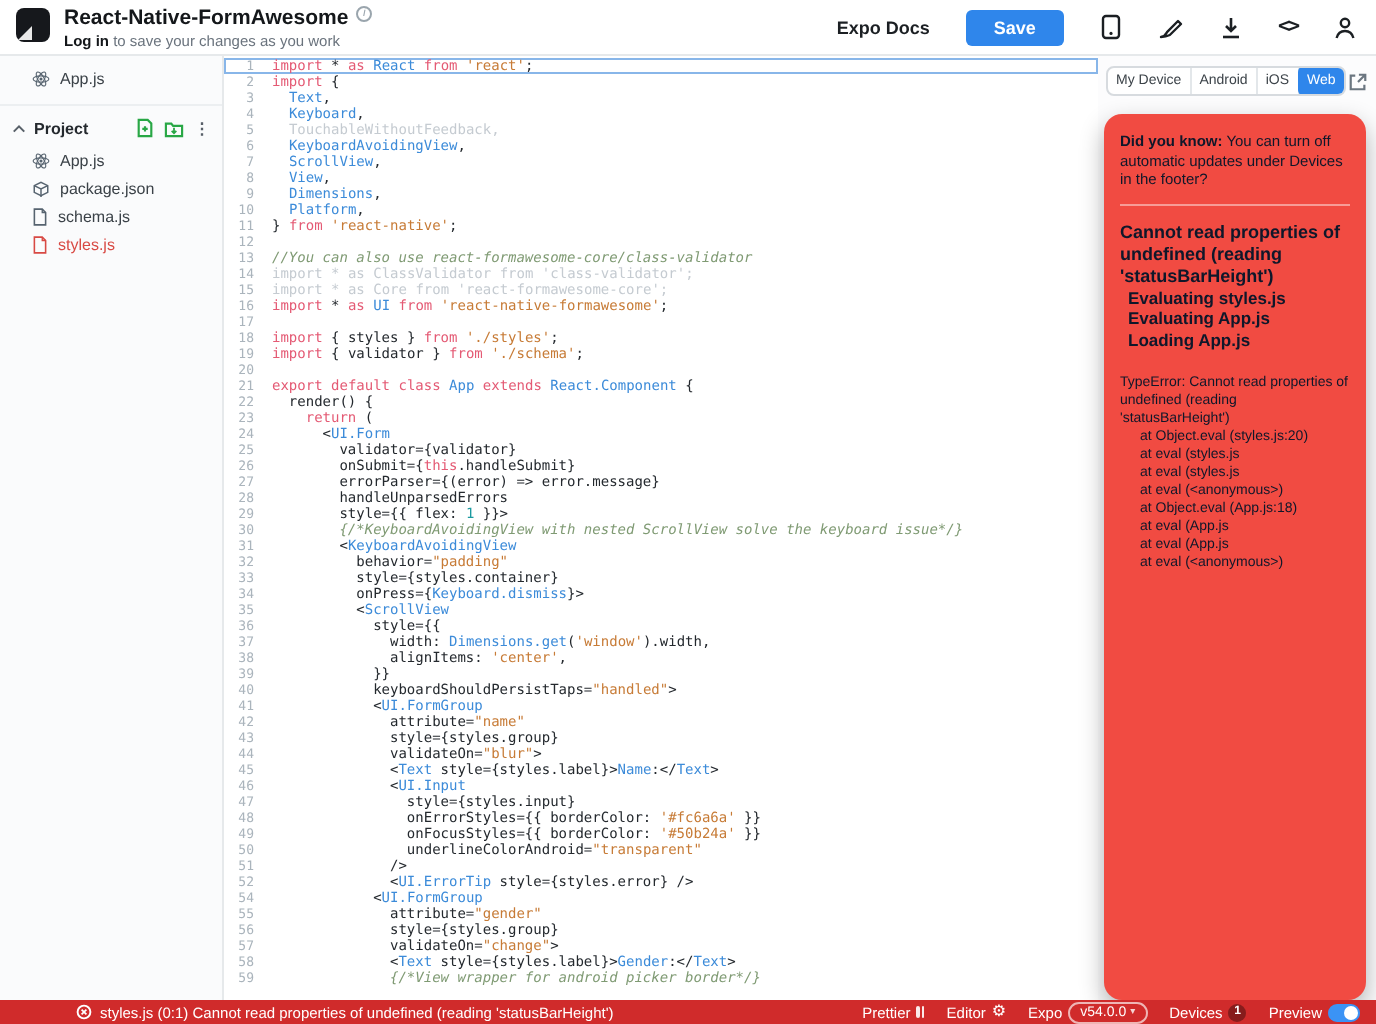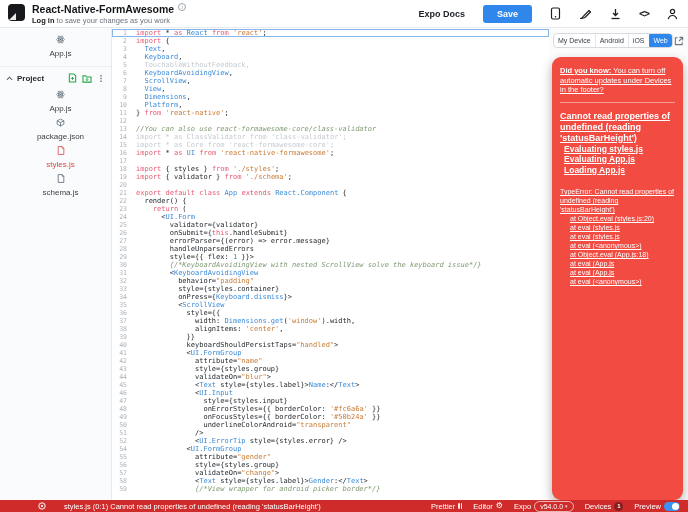--- a/index.html
+++ b/index.html
@@ -35,21 +35,21 @@
   aside { width:112px; flex:0 0 112px; background:#fafbfc; border-right:1px solid #e6e9eb;
           padding-top:3px; font-size:8px; color:#2f363c; }
   .sec-head { display:flex; align-items:center; gap:4px; padding:3px 6px; font-weight:bold;
               color:#24292e; cursor:pointer; }
   .sec-head .chev { color:#586069; display:flex; }
   .sec-actions { margin-left:auto; display:flex; align-items:center; gap:5px; }
   .green-ic { color:#28a745; display:flex; cursor:pointer; }
   .kebab { color:#586069; font-size:8px; cursor:pointer; letter-spacing:0; }
   .files { padding:1px 0 6px 0; border-bottom:1px solid #eceff1; margin-bottom:3px; }
   .files.last { border-bottom:none; }
-  .file { display:flex; align-items:center; gap:5px; padding:2.5px 6px 2.5px 16px; cursor:pointer; color:#3b4248;flex-direction:column; }
+  .file { display:flex; gap:5px; padding:2.5px 6px 2.5px 16px; cursor:pointer; color:#3b4248; }
   .file .ficon { display:flex; color:#56636f; }
   .file.err { color:#d84a44; }
   .file.err .ficon { color:#d84a44; }
 
   
   .editor { flex:1 1 auto; background:#fff; overflow:hidden;
             font-family:"DejaVu Sans Mono", monospace; padding-top:1px; }
   .cl { height:8px; line-height:8px; white-space:pre; font-size:7px; color:#24292e; }
   .cl .g { display:inline-block; width:24px; text-align:right; padding-right:9px;
            color:#aab4bc; font-size:6.5px; }
@@ -66,34 +66,34 @@
   .preview { width:139px; flex:0 0 139px; background:#fcfcfd; display:flex; flex-direction:column; }
   .tabbar { display:flex; align-items:center; margin:5px 4px 0 4px; }
   .tabs { display:flex; border:1px solid #d7dbdf; border-radius:4px; background:#fff; overflow:hidden; }
   .tab { font-size:7px; padding:3px 4px; color:#3b4248; border-right:1px solid #e3e7ea;
          cursor:pointer; white-space:nowrap; }
   .tab:last-child { border-right:none; }
   .tab.on { background:#2f86eb; color:#fff; border-radius:3px; margin:-1px; padding:4px 5px; border-right:none; }
   .ext { margin-left:auto; color:#6b7680; display:flex; cursor:pointer; }
 
   .errcard { margin:9px 5px 0 3px; height:456px; background:#f14b42; border-radius:9px;
-             color:#ffffff; padding:9px 8px; box-shadow:0 5px 12px rgba(0,0,0,.3); overflow:hidden;text-decoration:underline; }
+             color:#0f172a; padding:9px 8px; box-shadow:0 5px 12px rgba(0,0,0,.3); overflow:hidden; }
   .tip { font-size:7.5px; line-height:9.5px; }
   .tip b { font-weight:bold; }
   .errcard hr { border:none; border-top:1px solid rgba(255,255,255,.45); margin:7px 0 8px 0; }
   .etitle { font-size:9px; font-weight:bold; line-height:11px; }
   .evline { font-size:8.5px; font-weight:bold; line-height:10.5px; padding-left:4px; }
   .stack { margin-top:12px; font-size:7px; line-height:9px; }
   .stack-first { }
   .stack-at { padding-left:10px; }
 
   
   footer { height:12px; flex:0 0 12px; background:#d02b2b; color:#fff; display:flex;
            align-items:center; justify-content:space-between; padding:0 8px 0 6px; font-size:7.5px; }
-  .sb-left { display:flex; align-items:center; gap:18px; overflow:hidden; white-space:nowrap;padding-left:32px; }
+  .sb-left { display:flex; align-items:center; gap:4px; overflow:hidden; white-space:nowrap;padding-left:32px; }
   .sb-right { display:flex; align-items:center; gap:11px; white-space:nowrap; }
   .sb-item { display:flex; align-items:center; gap:3px; cursor:pointer; }
   .pill { border:1px solid rgba(255,255,255,.65); border-radius:6px; padding:0 5px; font-size:7px;
           line-height:9px; display:flex; align-items:center; gap:2px; cursor:pointer; }
   .pill .caret { font-size:5px; opacity:.8; }
   .badge { width:9px; height:9px; border-radius:50%; background:rgba(0,0,0,.35); color:#fff;
            font-size:6px; line-height:9px; text-align:center; font-weight:bold; }
   .toggle { width:16px; height:9px; border-radius:5px; background:#3b93f5; position:relative; cursor:pointer; }
   .toggle:after { content:""; position:absolute; right:1px; top:1px; width:7px; height:7px;
                   border-radius:50%; background:#fff; }
@@ -207,37 +207,37 @@
           </div>
           <div class="file">
             <span class="ficon">
               <svg width="9" height="9" viewBox="0 0 16 16">
                 <path d="M2 5l6-3 6 3v6l-6 3-6-3z" fill="none" stroke="currentColor" stroke-width="1.3"></path>
                 <path d="M2 5l6 3 6-3M8 8v7" fill="none" stroke="currentColor" stroke-width="1.3"></path>
               </svg>
             </span>
             <span class="flabel">package.json</span>
           </div>
-          <div class="file err">
+          <div class="file">
             <span class="ficon">
               <svg width="8" height="9" viewBox="0 0 14 16">
                 <path d="M2 1h7l3 3v11H2z" fill="none" stroke="currentColor" stroke-width="1.4"></path>
                 <path d="M9 1v3h3" fill="none" stroke="currentColor" stroke-width="1.2"></path>
               </svg>
             </span>
-            <span class="flabel">styles.js</span>
-          </div>
-          <div class="file">
+            <span class="flabel">schema.js</span>
+          </div>
+          <div class="file err">
             <span class="ficon">
               <svg width="8" height="9" viewBox="0 0 14 16">
                 <path d="M2 1h7l3 3v11H2z" fill="none" stroke="currentColor" stroke-width="1.4"></path>
                 <path d="M9 1v3h3" fill="none" stroke="currentColor" stroke-width="1.2"></path>
               </svg>
             </span>
-            <span class="flabel">schema.js</span>
+            <span class="flabel">styles.js</span>
           </div>
         </div>
     </aside>
 
     <main class="editor">
       <div id="code">
           <div class="cl act"><span class="g">1</span><span class="ct"><span class="tk-k">import</span> * <span class="tk-k">as</span> <span class="tk-i">React</span> <span class="tk-k">from</span> <span class="tk-s">'react'</span>;</span></div>
           <div class="cl"><span class="g">2</span><span class="ct"><span class="tk-k">import</span> {</span></div>
           <div class="cl"><span class="g">3</span><span class="ct">  <span class="tk-i">Text</span>,</span></div>
           <div class="cl"><span class="g">4</span><span class="ct">  <span class="tk-i">Keyboard</span>,</span></div>

